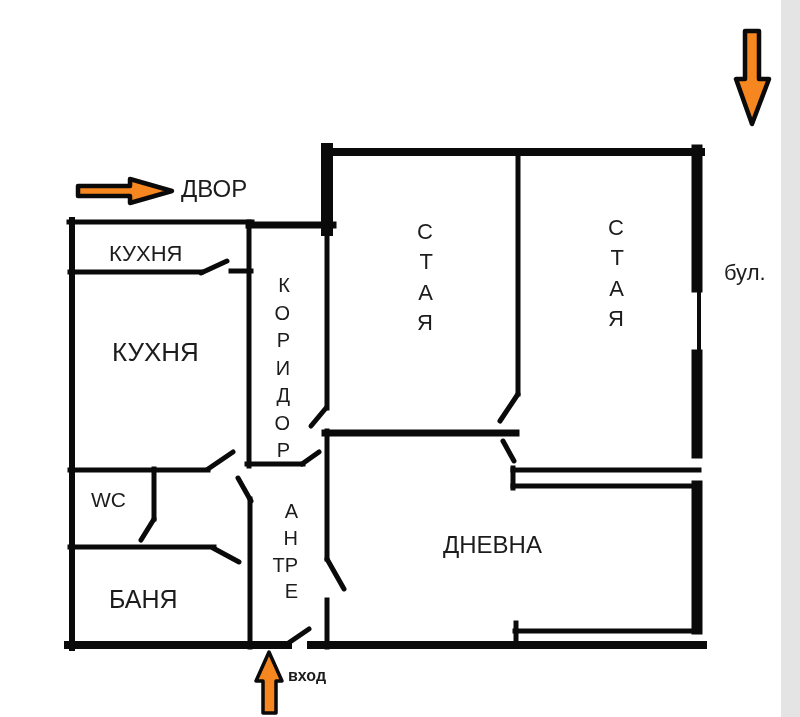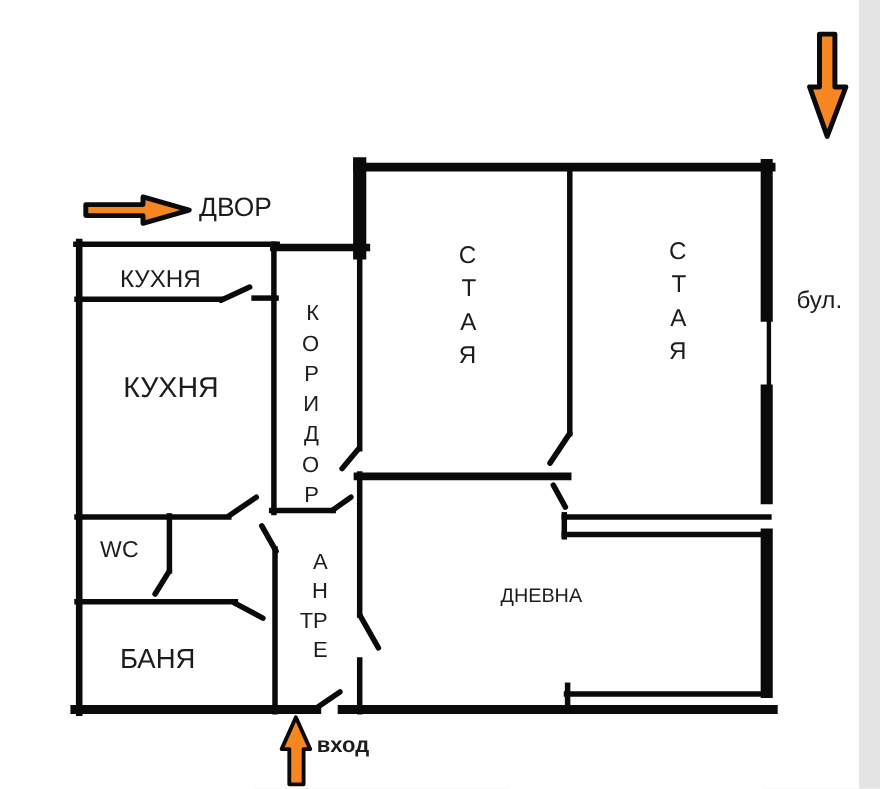--- a/index.html
+++ b/index.html
@@ -6,22 +6,22 @@
   body{font-family:"Liberation Sans","DejaVu Sans",sans-serif;background:#E4E4E4;}
   #stage{position:relative;width:781px;height:717px;background:#ffffff;overflow:hidden;}
   #plan-svg{position:absolute;left:0;top:0;}
   .lbl{position:absolute;color:#1C1C1C;white-space:nowrap;}
   .vlbl{position:absolute;color:#1C1C1C;word-break:break-all;text-align:right;white-space:normal;}
   .lbl-dvor{left:181px;top:175px;font-size:24px;}
   .lbl-terasa{left:109px;top:241px;font-size:22px;}
   .lbl-kuhnya{left:112px;top:337px;font-size:26px;}
   .lbl-wc{left:91px;top:488px;font-size:21px;}
   .lbl-banya{left:109px;top:585px;font-size:25px;}
-  .lbl-dnevna{left:455px;top:531px;font-size:18px;}
-  .lbl-vhod{left:288px;top:667px;font-size:20px;font-weight:600;}
+  .lbl-dnevna{left:443px;top:531px;font-size:24px;}
+  .lbl-vhod{left:288px;top:667px;font-size:16px;font-weight:600;}
   .lbl-bul{left:724px;top:260px;font-size:22px;text-align:center;}
   .vlbl-koridor{left:264px;top:272px;width:26px;font-size:20px;line-height:27.5px;}
   .vlbl-antre{left:272px;top:498px;width:26px;font-size:20px;line-height:26.8px;}
   .vlbl-staya1{left:407px;top:217px;width:26px;font-size:22px;line-height:30.4px;}
   .vlbl-staya2{left:598px;top:213px;width:26px;font-size:22px;line-height:30.4px;}
   .vlbl-skobelev{left:727px;top:288px;width:28px;font-size:21px;line-height:27.6px;}
   .watermark{position:absolute;left:126px;top:609px;font-size:23px;font-weight:bold;
              letter-spacing:1px;color:#C5797C;white-space:nowrap;}
 </style>
 </head>

